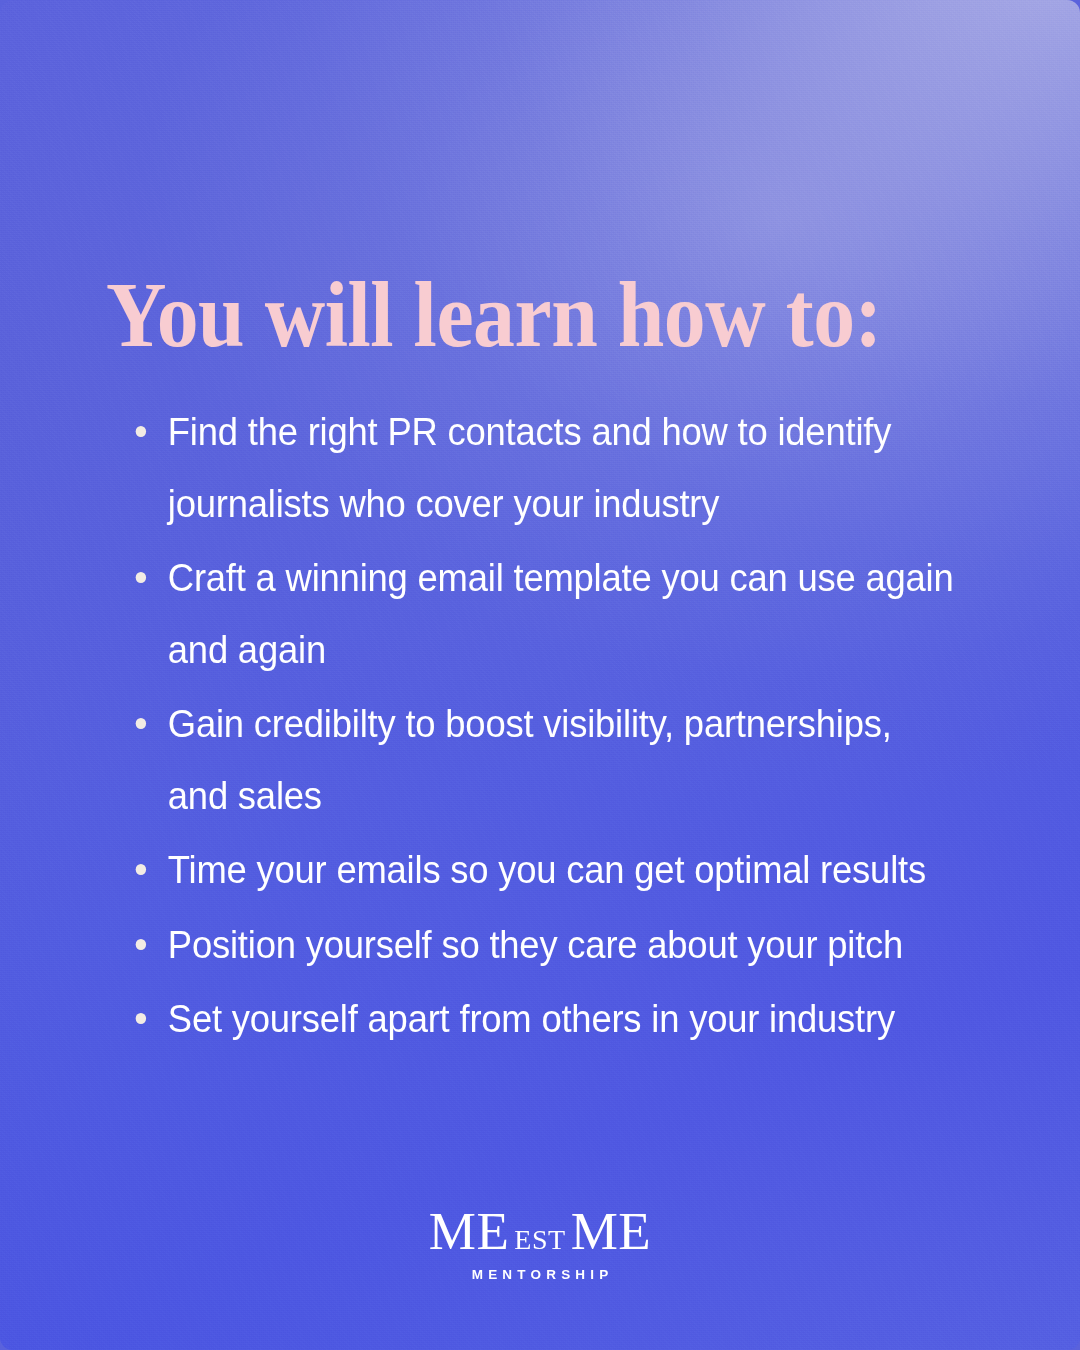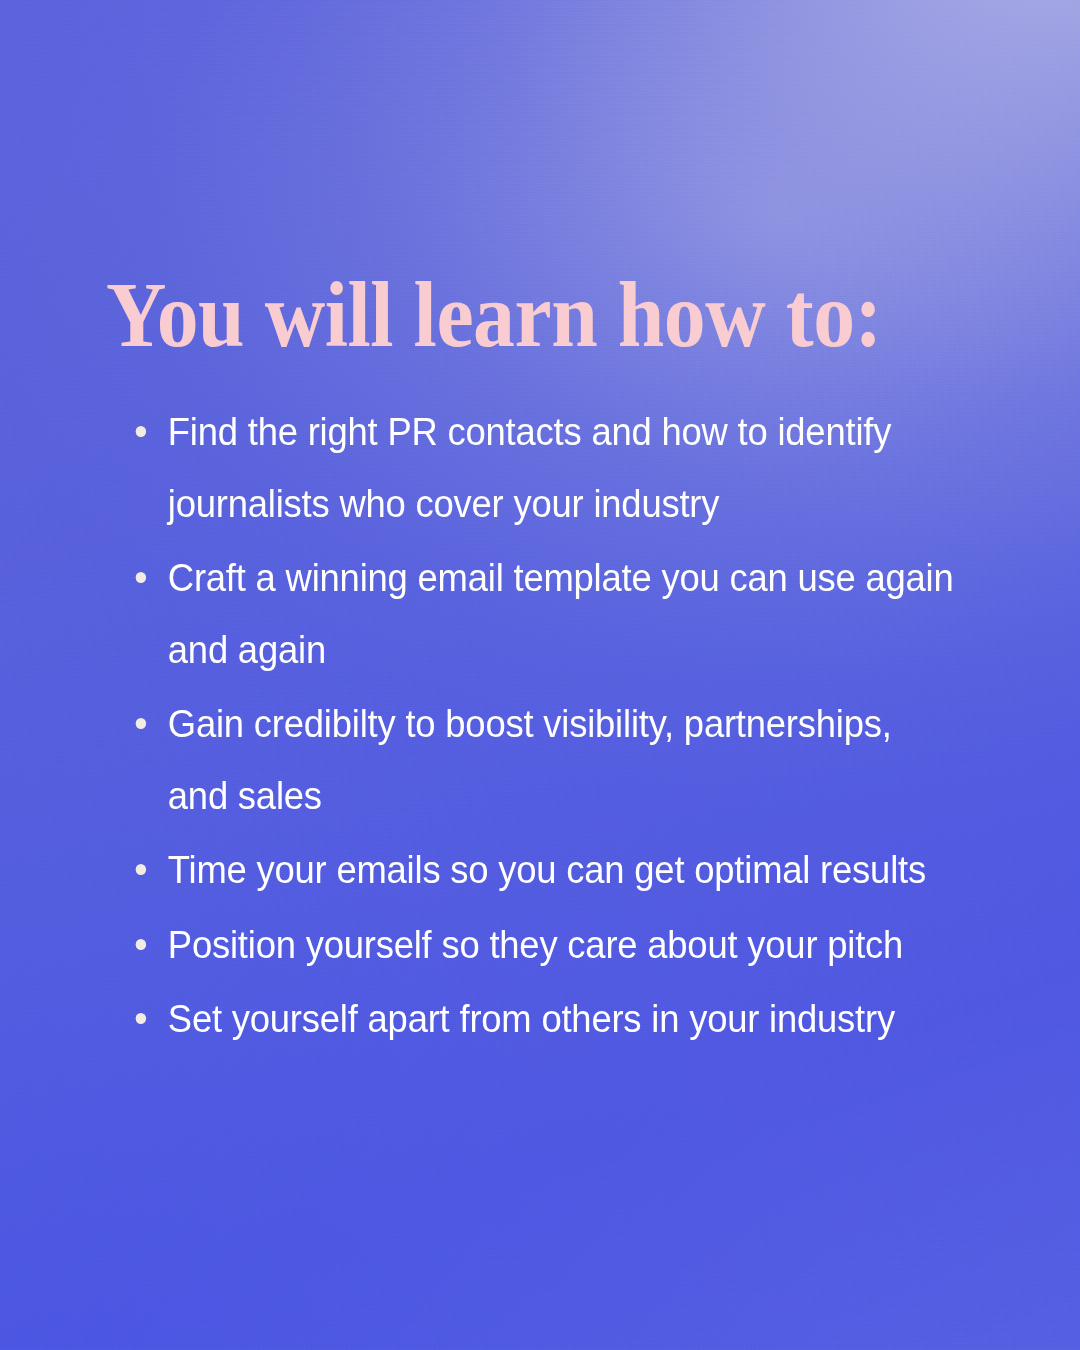--- a/index.html
+++ b/index.html
@@ -15,20 +15,21 @@
     font-family:"Liberation Sans", sans-serif;
     background:#5a62dc;
   }
 
   #slide {
     position:relative;
     width:1080px;
     height:1350px;
     overflow:hidden;
     background:#5560e2;
+    border-radius:13px;
   }
 
   
   .bg-base {
     position:absolute; inset:0;
     background:
       linear-gradient(160deg,
         #5c63dd 0%,
         #5a62db 22%,
         #545ee0 55%,
@@ -211,15 +212,21 @@
         <span>Position yourself so they care about your pitch</span>
       </li>
 
       <li class="bullet-item">
         <span class="dot"></span>
         <span>Set yourself apart from others in your industry</span>
       </li>
 
     </ul>
 
+    <div class="logo">
+      <div class="logo-wordmark">
+        <span class="big">ME</span><span class="est">EST</span><span class="big">ME</span>
+      </div>
+      <div class="logo-sub">MENTORSHIP</div>
+    </div>
 
   </div>
 </div>
 
 </body></html>

